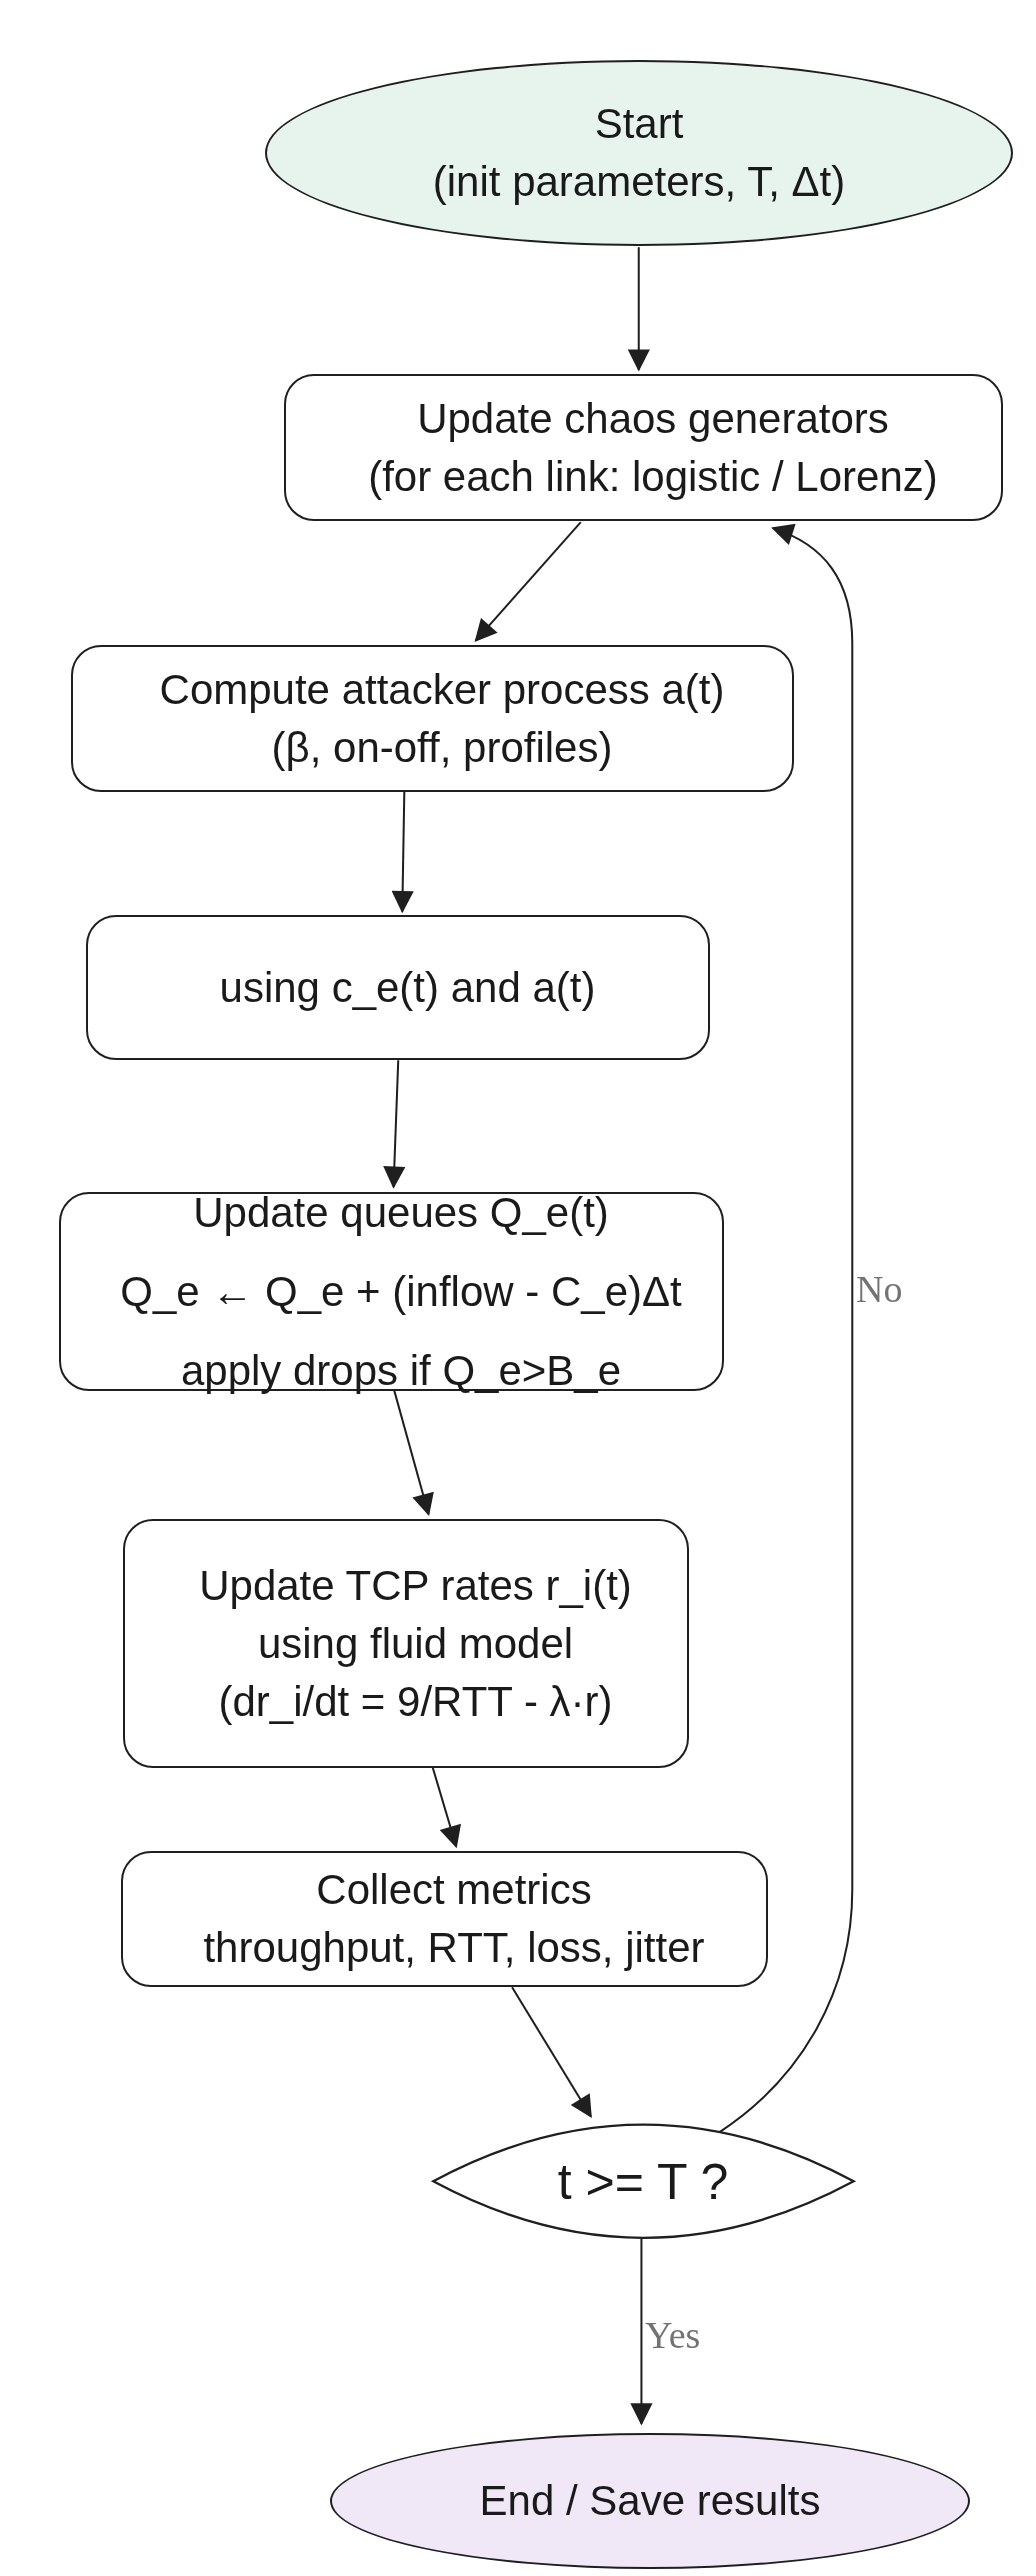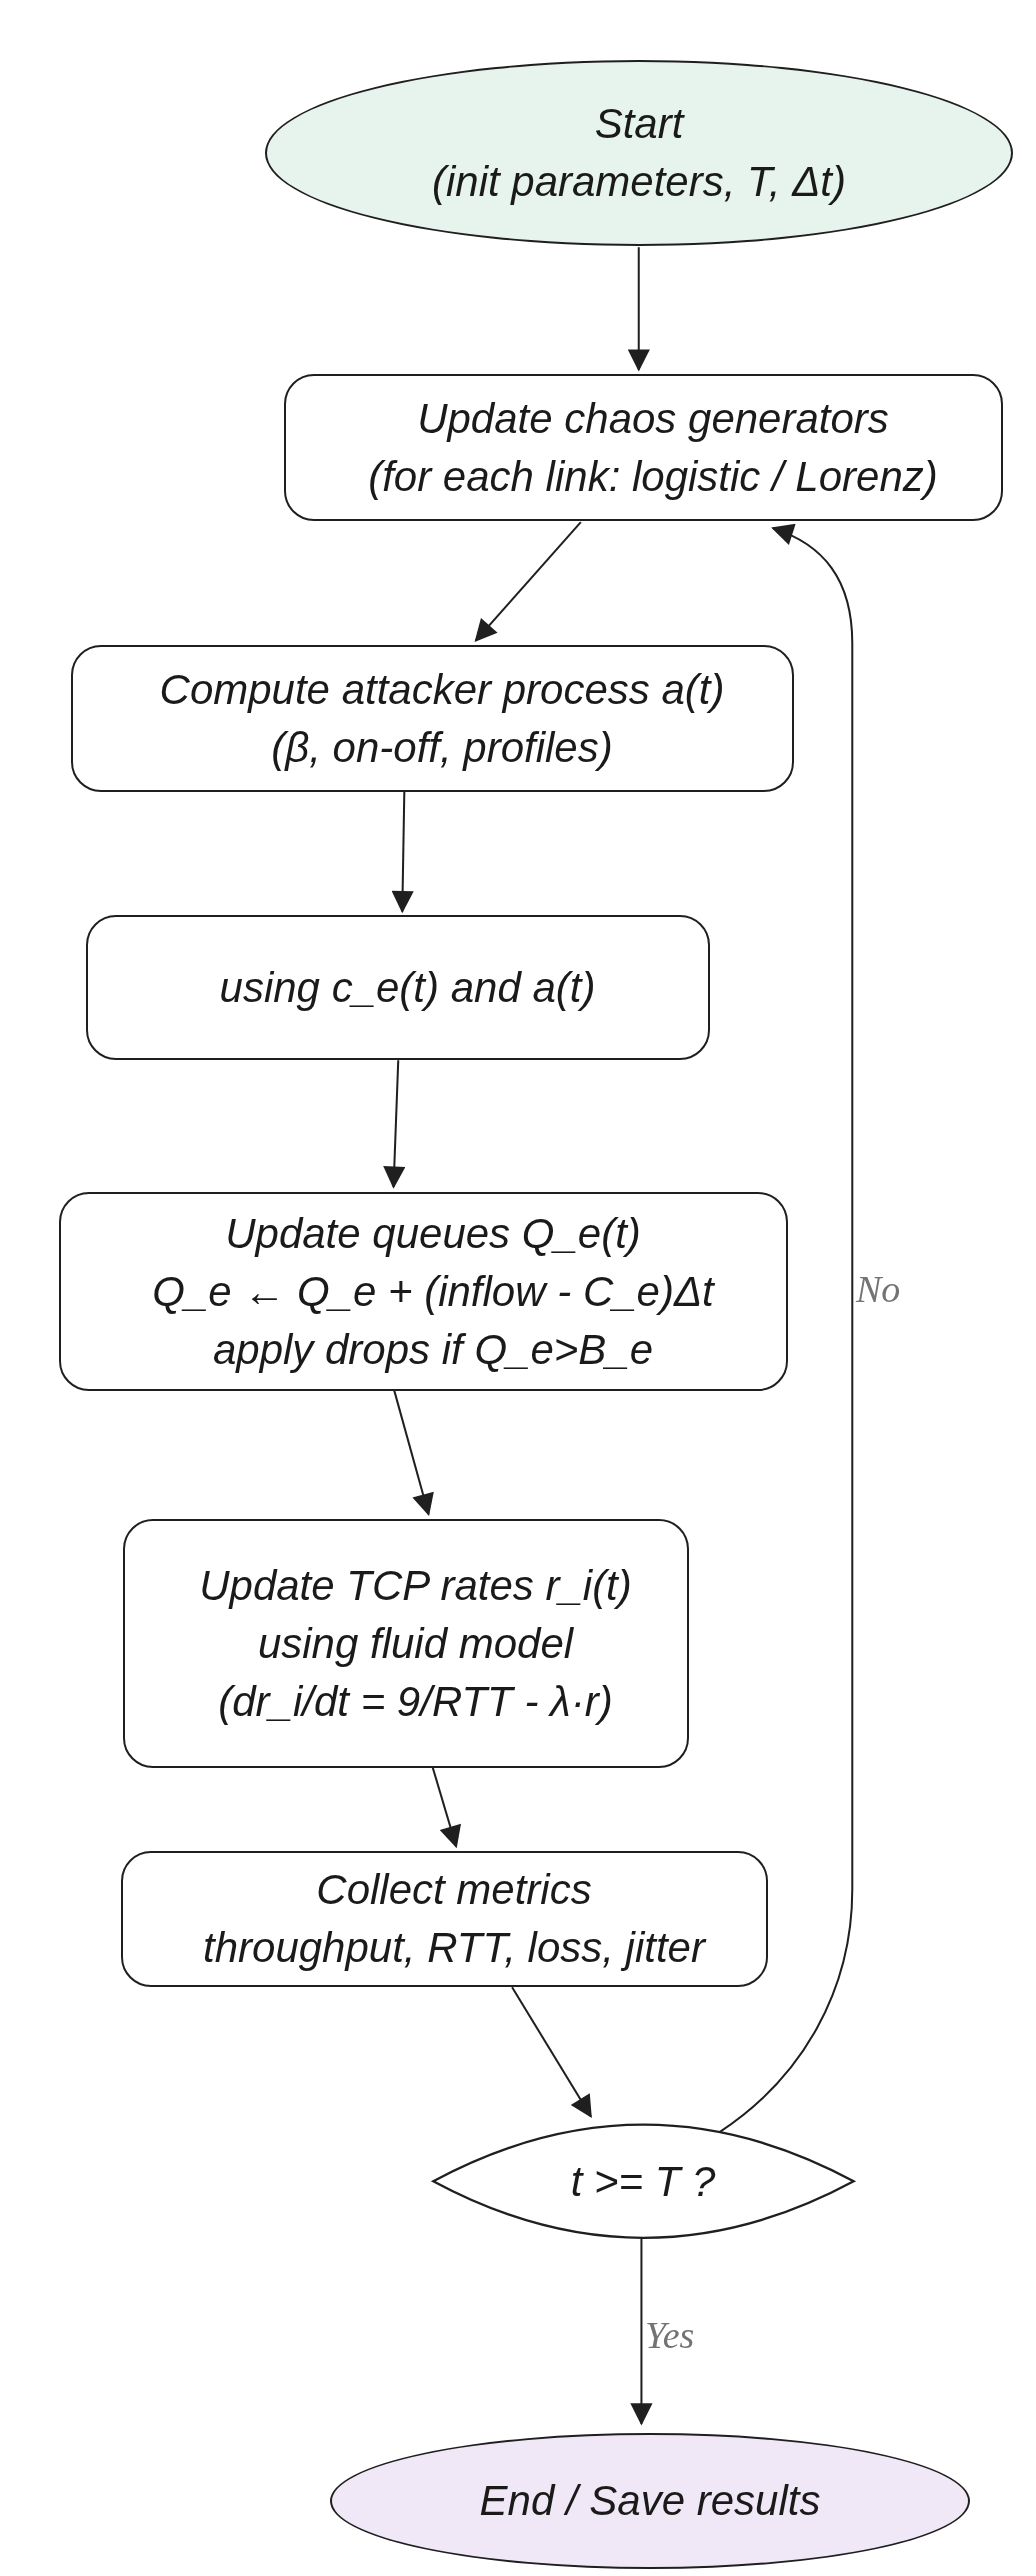--- a/index.html
+++ b/index.html
@@ -3,41 +3,40 @@
 <meta charset="utf-8">
 <style>
   html,body{margin:0;padding:0;background:#ffffff;}
   #canvas{
     position:relative;
     width:1037px;height:2576px;
     background:#ffffff;
     font-family:"Liberation Sans","DejaVu Sans",sans-serif;
     color:#1a1a1a;
     overflow:hidden;
-    font-style:italic;
   }
   svg.edges{position:absolute;left:0;top:0;width:1037px;height:2576px;}
   .node{
     position:absolute;
     display:flex;flex-direction:column;
     align-items:center;justify-content:center;
     text-align:center;
     box-sizing:border-box;
     background:#ffffff;
     border:2.4px solid #1f1f1f;
     font-size:42px;line-height:58px;
     white-space:nowrap;
   }
   .node .ln{white-space:nowrap;}
   .ellipse{border-radius:50%;}
   .process{border-radius:30px;padding-left:19px;}
   .decision-label{
     position:absolute;
     display:flex;align-items:center;justify-content:center;
-    font-size:42px;line-height:58px;
+    font-size:50px;line-height:58px;
     background:transparent;border:none;
   }
   .edge-label{
     position:absolute;
     font-family:"Liberation Serif","DejaVu Serif",serif;
     font-size:38px;line-height:39px;
     color:#737373;
     white-space:nowrap;
   }
 </style>
@@ -79,21 +78,21 @@
 
   <div class="node process" style="left:51px;top:645px;width:723px;height:147px;margin-left:20px;">
     <div class="ln">Compute attacker process a(t)</div>
     <div class="ln">(β, on-off, profiles)</div>
   </div>
 
   <div class="node process" style="left:86px;top:915px;width:624px;height:145px;">
     <div class="ln">using c_e(t) and a(t)</div>
   </div>
 
-  <div class="node process" style="left:59px;top:1192px;width:729px;height:199px;">
+  <div class="node process" style="left:59px;top:1192px;width:665px;height:199px;gap:21px;">
     <div class="ln">Update queues Q_e(t)</div>
     <div class="ln">Q_e ← Q_e + (inflow - C_e)Δt</div>
     <div class="ln">apply drops if Q_e&gt;B_e</div>
   </div>
 
   <div class="node process" style="left:123px;top:1519px;width:566px;height:249px;">
     <div class="ln">Update TCP rates r_i(t)</div>
     <div class="ln">using fluid model</div>
     <div class="ln">(dr_i/dt = 9/RTT - λ·r)</div>
   </div>

